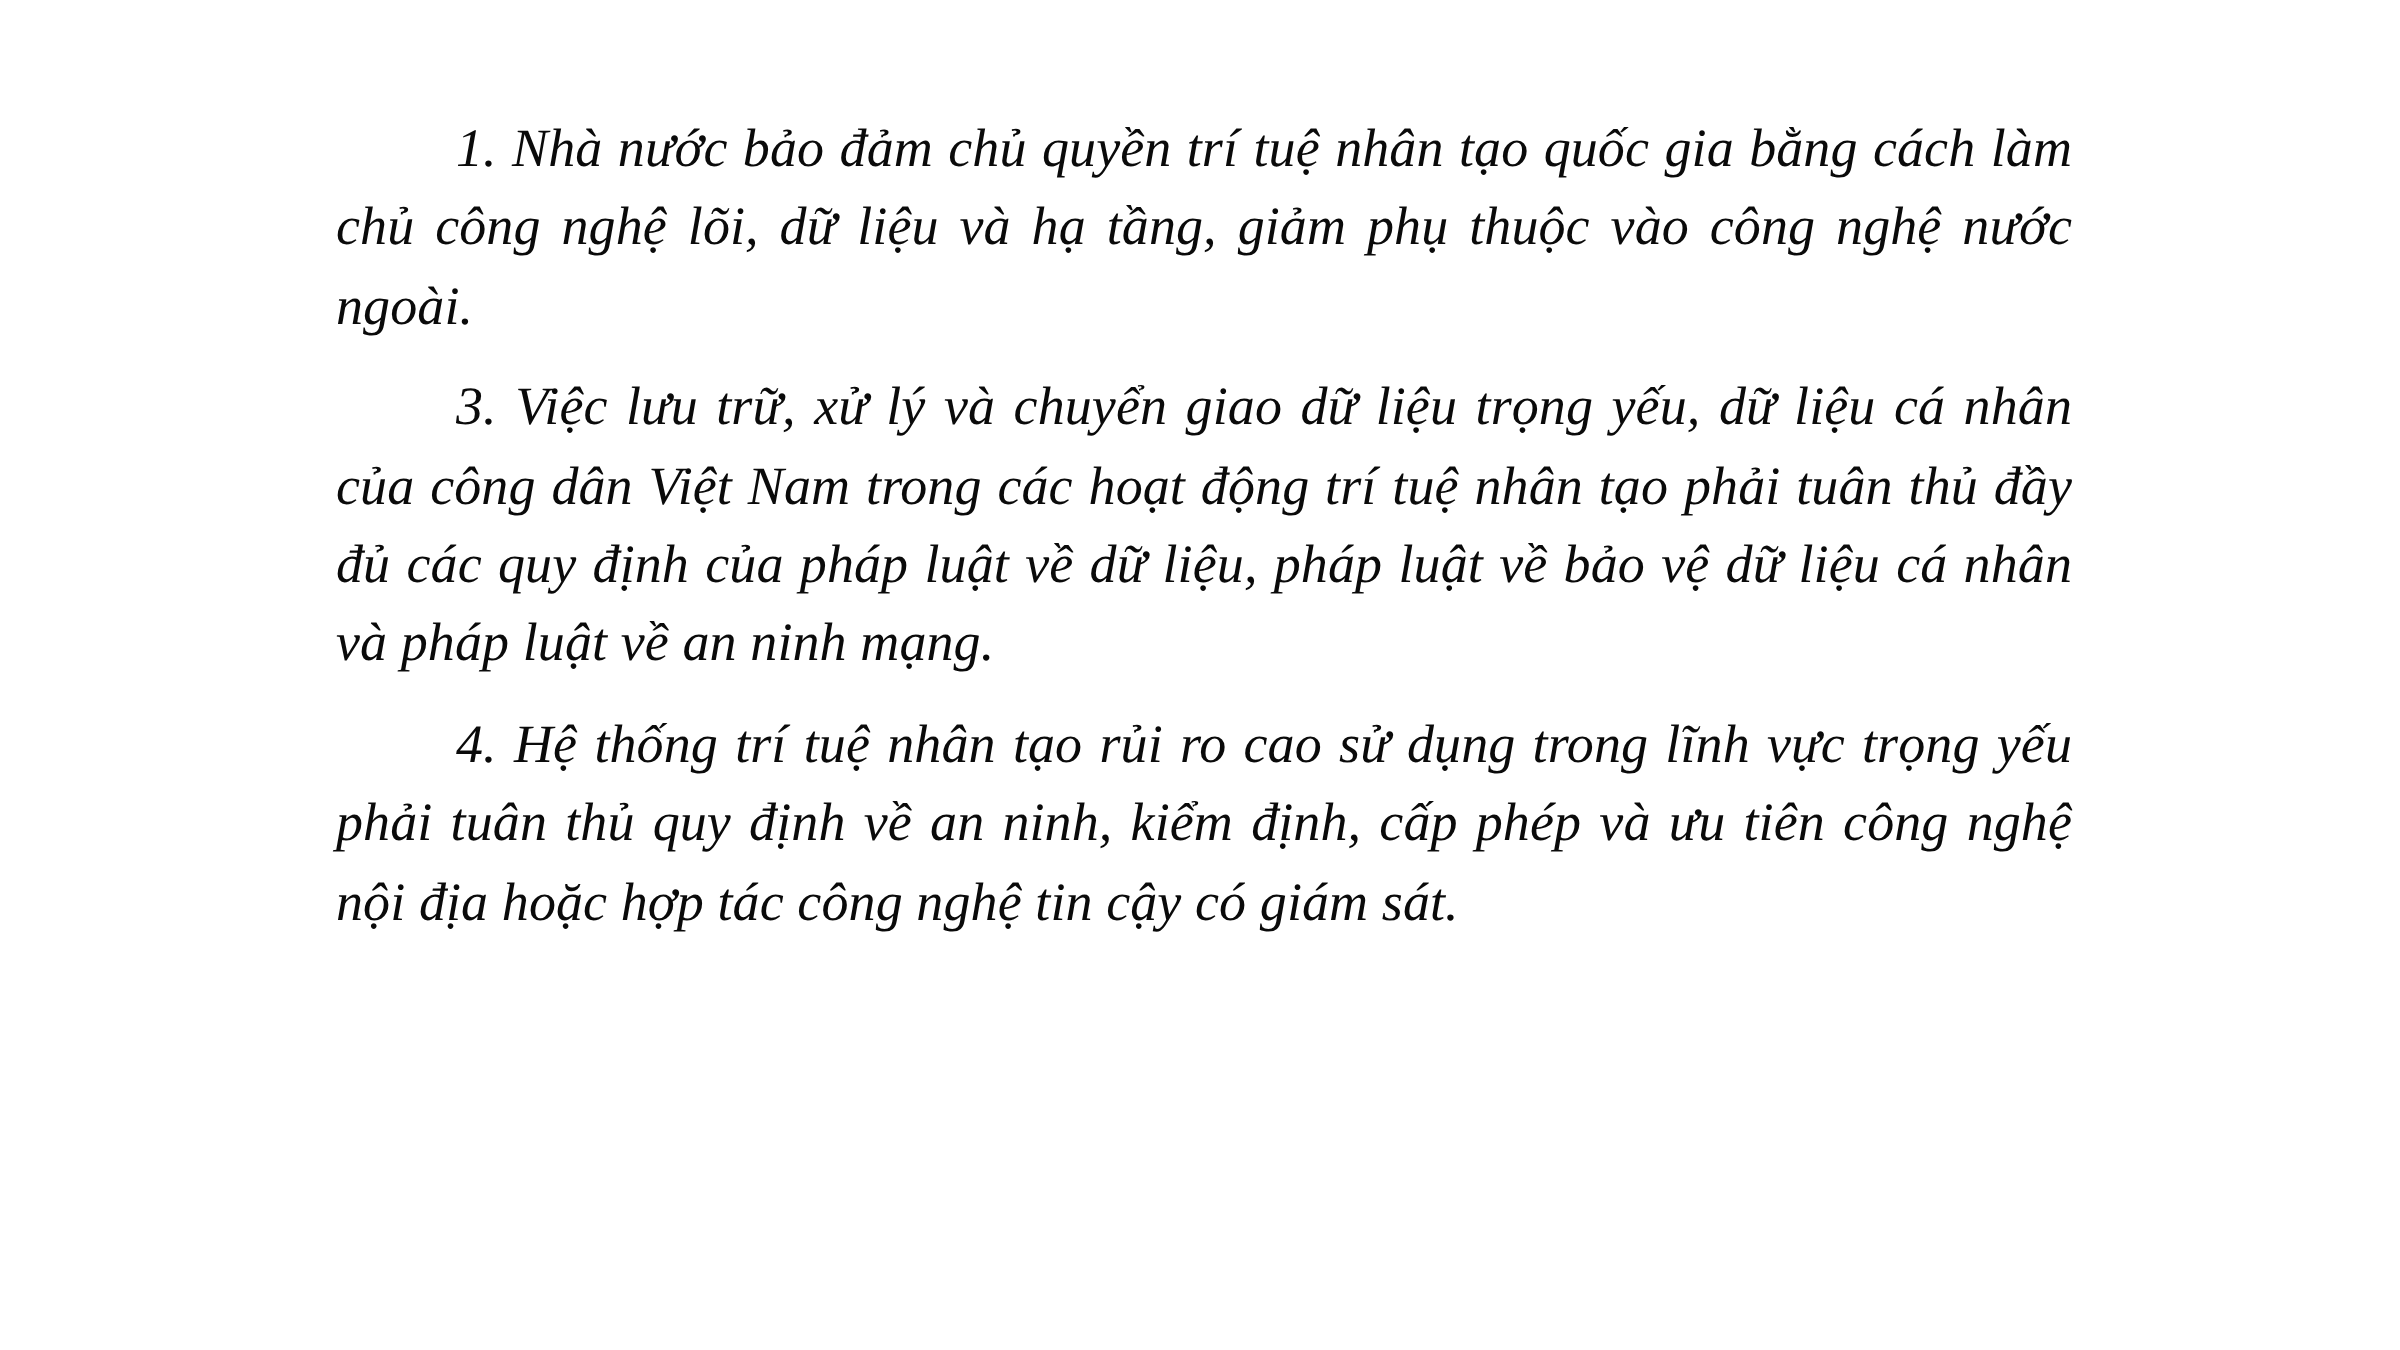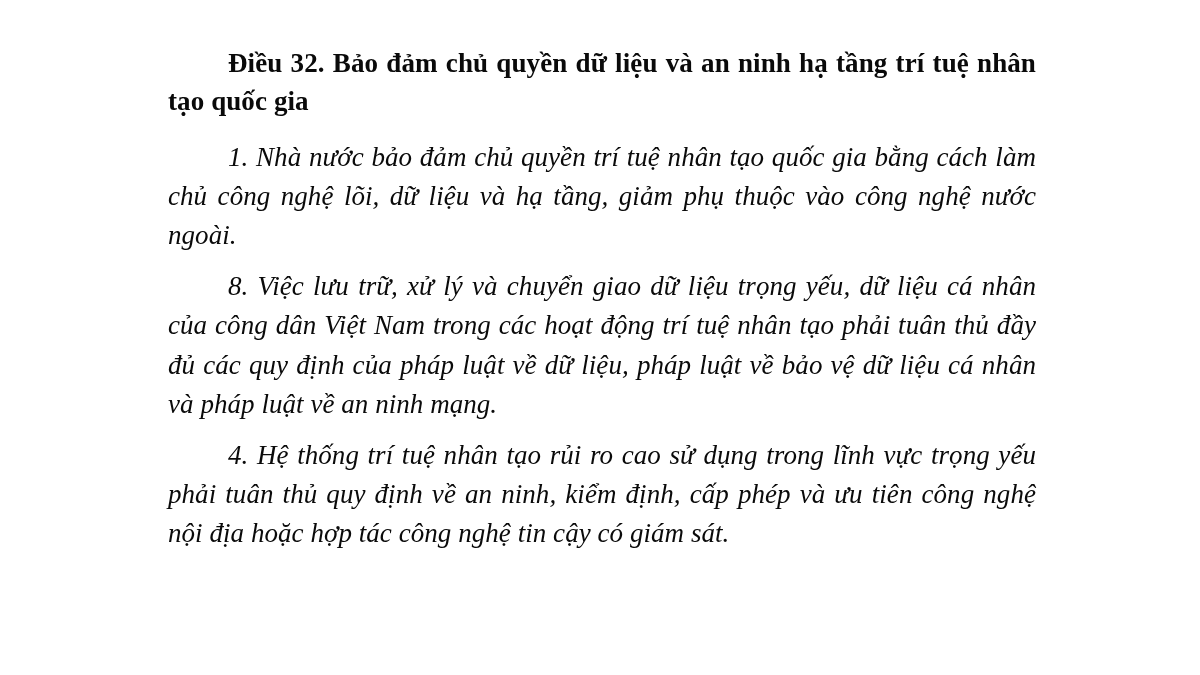--- a/index.html
+++ b/index.html
@@ -45,23 +45,22 @@
   }
   .clause:last-child {
     padding-bottom: 0;
   }
 </style>
 </head>
 <body>
 
 <div class="page">
   <div class="doc-body">
-    <h1 class="article-heading">Điều 32. Bảo đảm chủ quyền dữ liệu và an ninh hạ tầng trí tuệ nhân tạo quốc gia</h1>
 
     <p class="clause">1. Nhà nước bảo đảm chủ quyền trí tuệ nhân tạo quốc gia bằng cách làm chủ công nghệ lõi, dữ liệu và hạ tầng, giảm phụ thuộc vào công nghệ nước ngoài.</p>
 
-    <p class="clause">8. Việc lưu trữ, xử lý và chuyển giao dữ liệu trọng yếu, dữ liệu cá nhân của công dân Việt Nam trong các hoạt động trí tuệ nhân tạo phải tuân thủ đầy đủ các quy định của pháp luật về dữ liệu, pháp luật về bảo vệ dữ liệu cá nhân và pháp luật về an ninh mạng.</p>
+    <p class="clause">3. Việc lưu trữ, xử lý và chuyển giao dữ liệu trọng yếu, dữ liệu cá nhân của công dân Việt Nam trong các hoạt động trí tuệ nhân tạo phải tuân thủ đầy đủ các quy định của pháp luật về dữ liệu, pháp luật về bảo vệ dữ liệu cá nhân và pháp luật về an ninh mạng.</p>
 
 
     <p class="clause">4. Hệ thống trí tuệ nhân tạo rủi ro cao sử dụng trong lĩnh vực trọng yếu phải tuân thủ quy định về an ninh, kiểm định, cấp phép và ưu tiên công nghệ nội địa hoặc hợp tác công nghệ tin cậy có giám sát.</p>
 
   </div>
 </div>
 
 </body></html>

